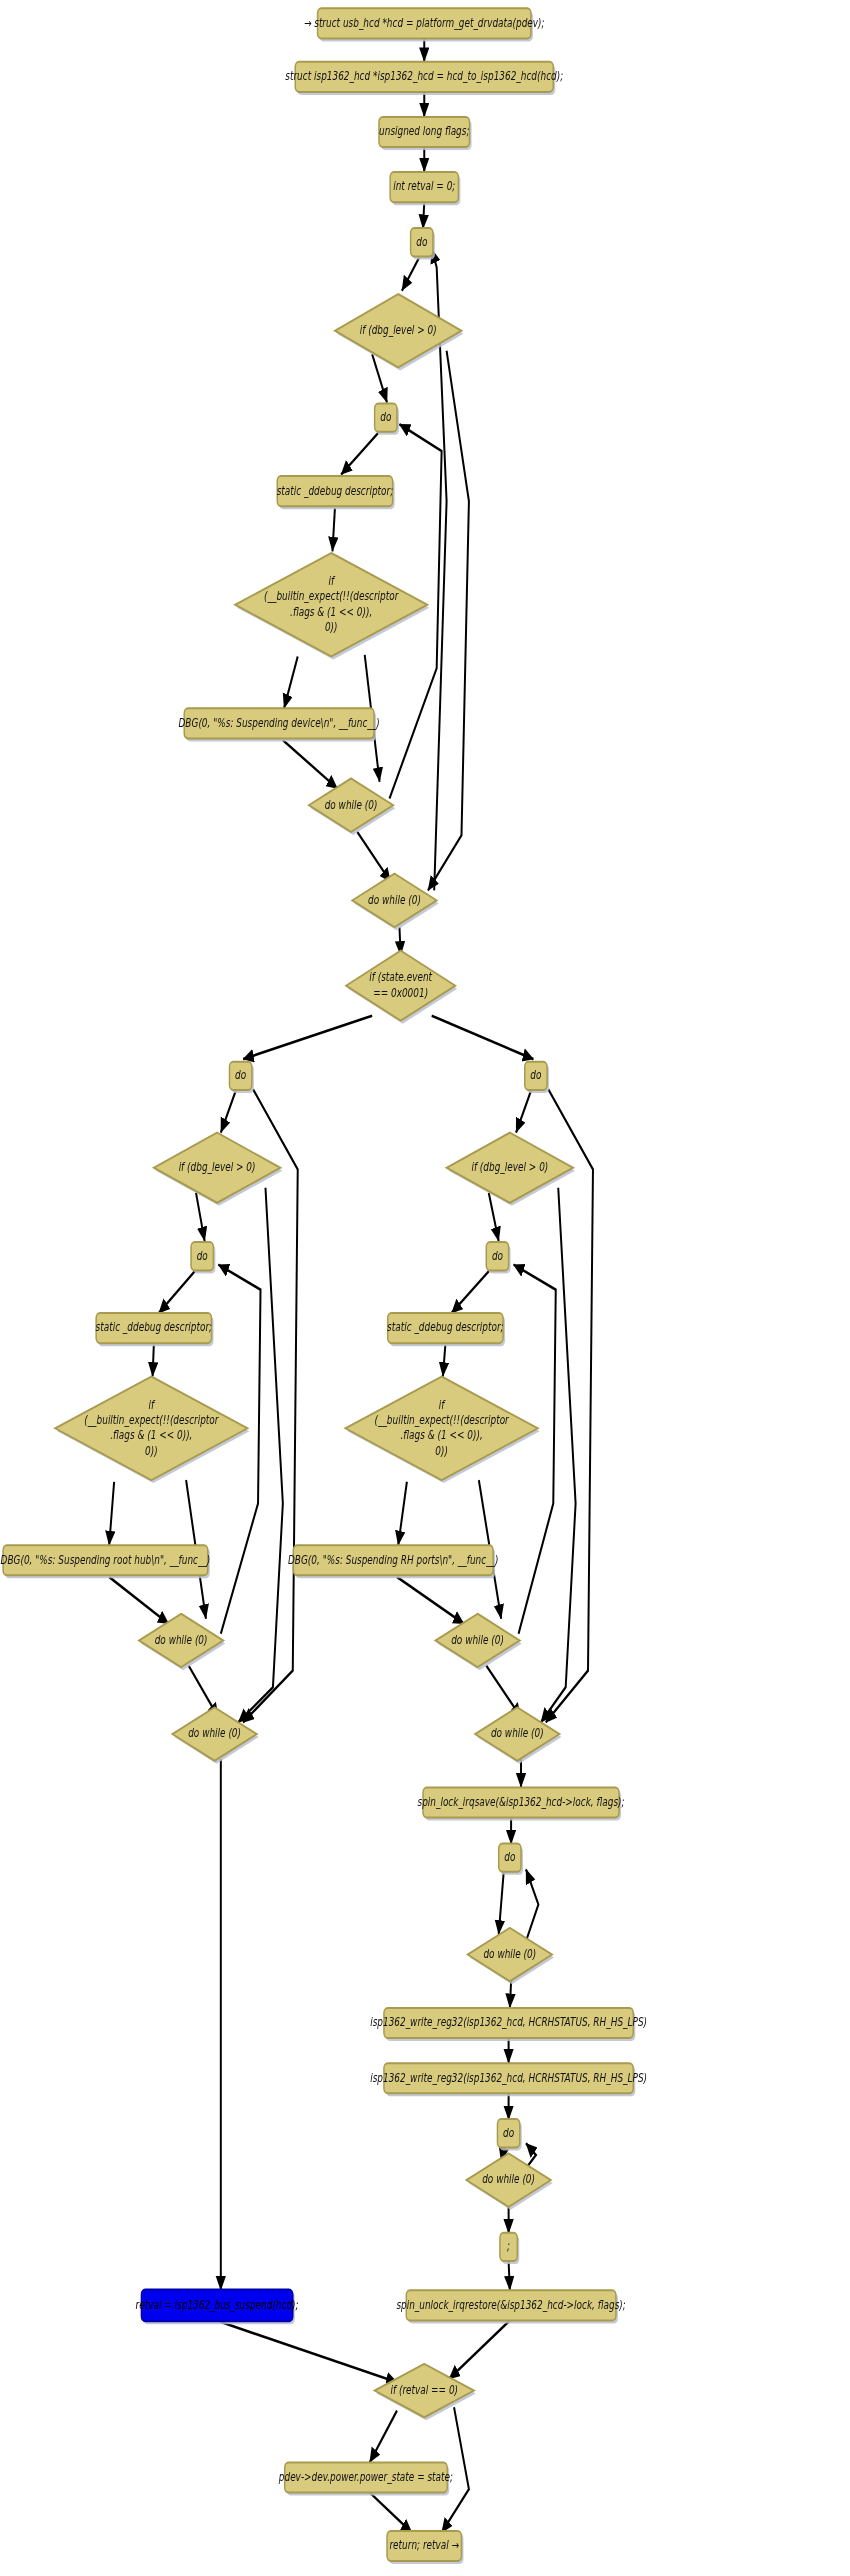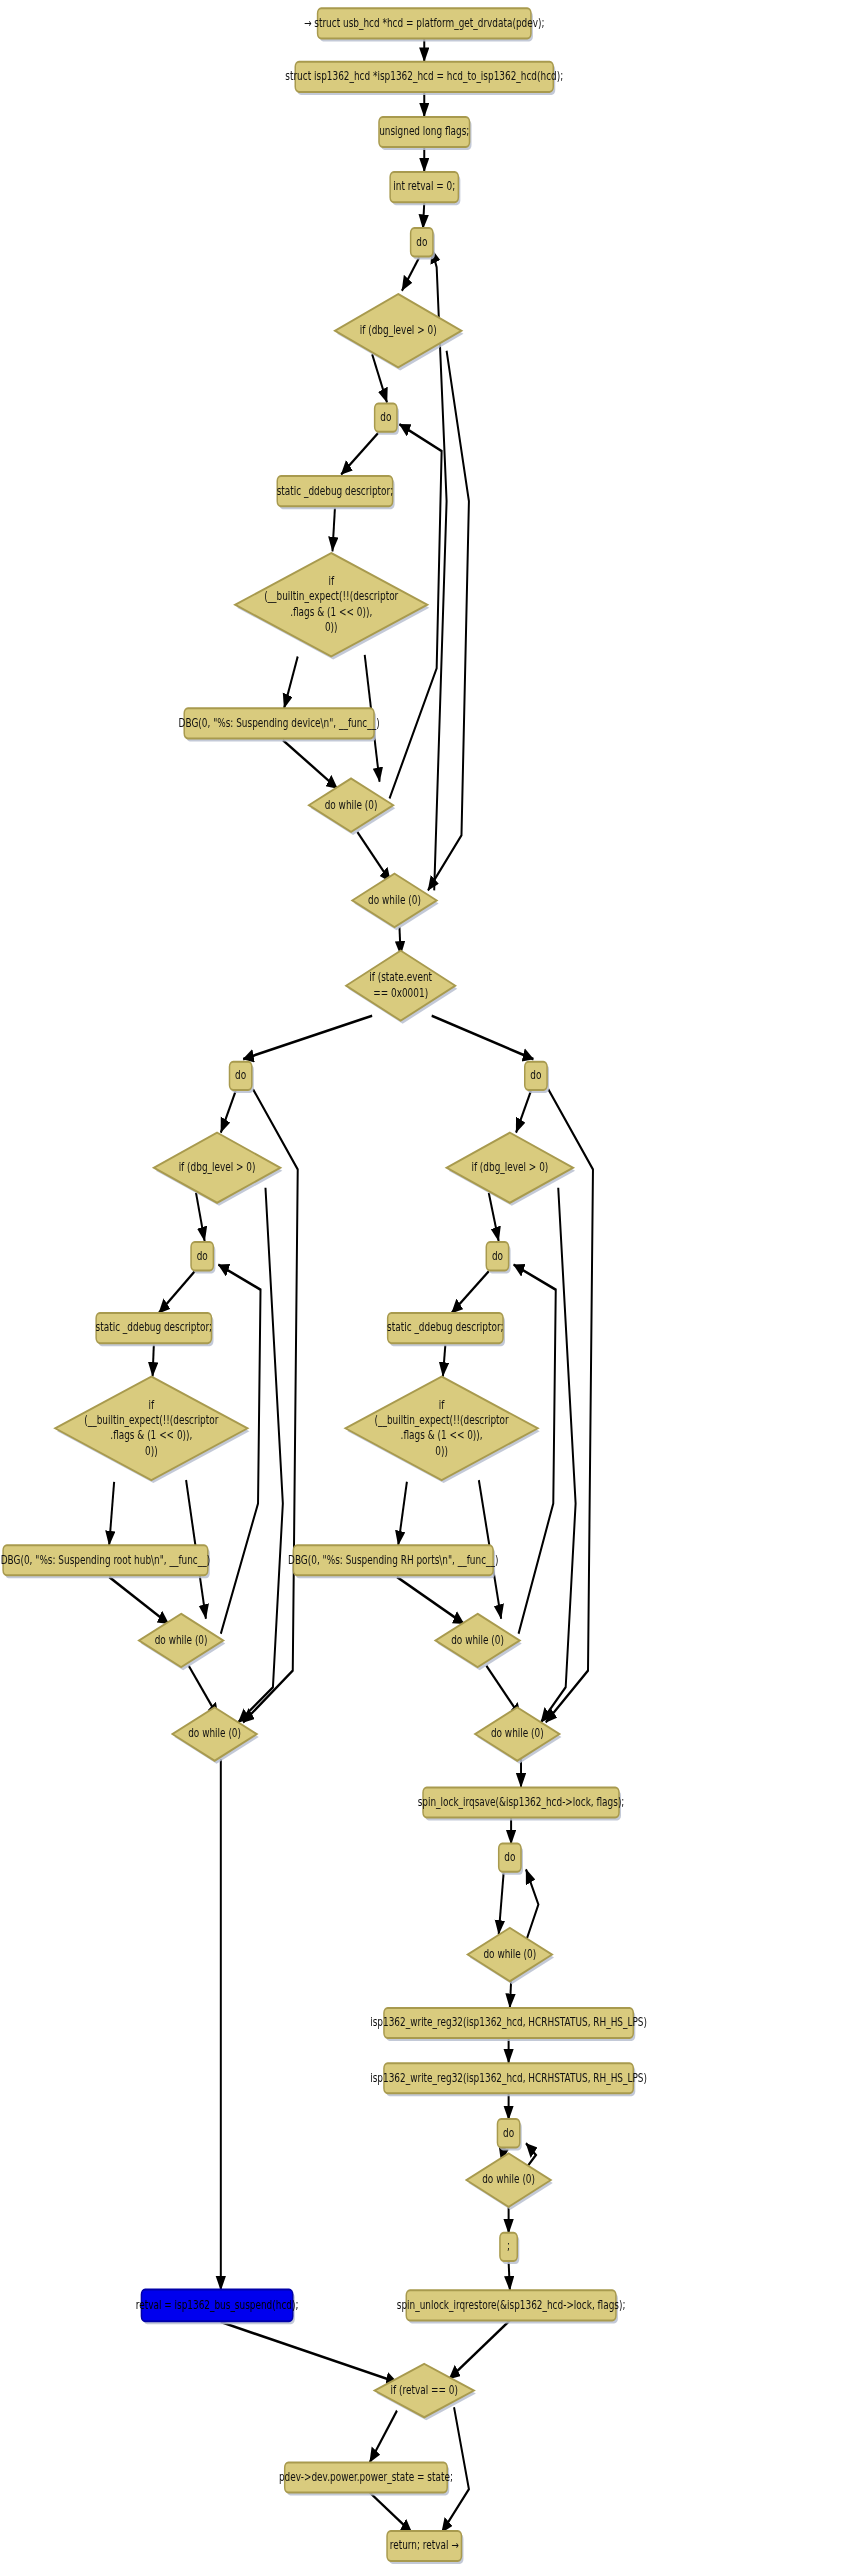--- a/index.html
+++ b/index.html
@@ -11,20 +11,21 @@
   body {
     font-family: "DejaVu Sans", sans-serif;
     width: 851px;
     height: 2576px;
     overflow: hidden;
   }
   #cfg-root {
     position: relative;
     width: 851px;
     height: 2576px;
+    font-style: italic;
   }
   svg#cfg-canvas {
     display: block;
     width: 851px;
     height: 2576px;
   }
   .edge {
     fill: none;
     stroke: #000000;
     stroke-width: 1.6;

